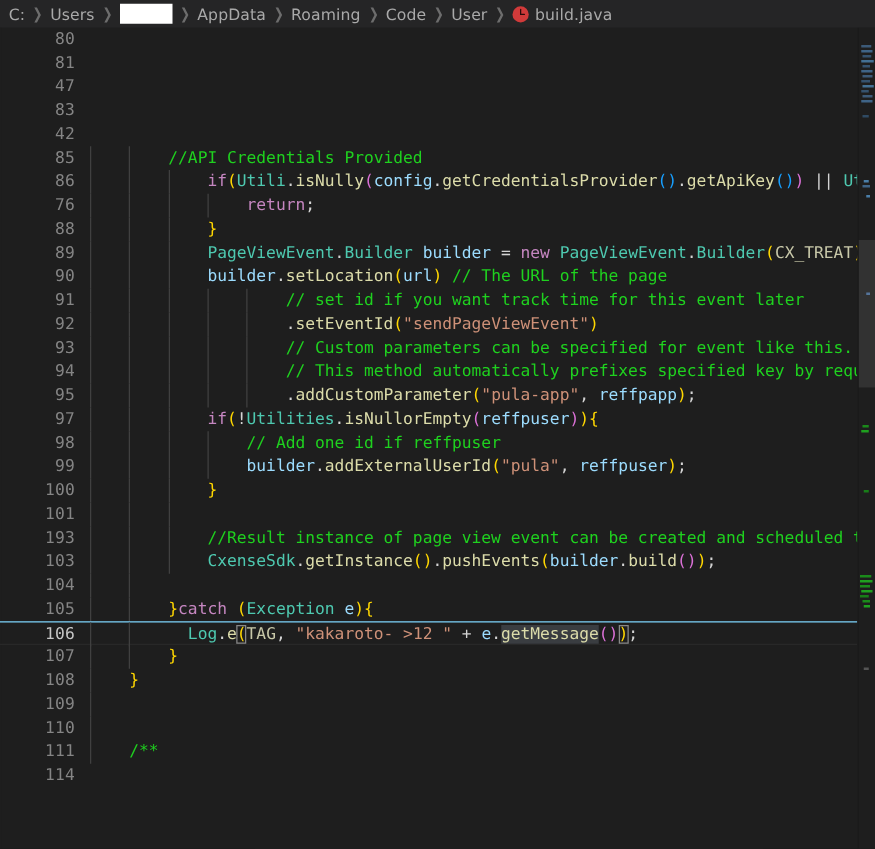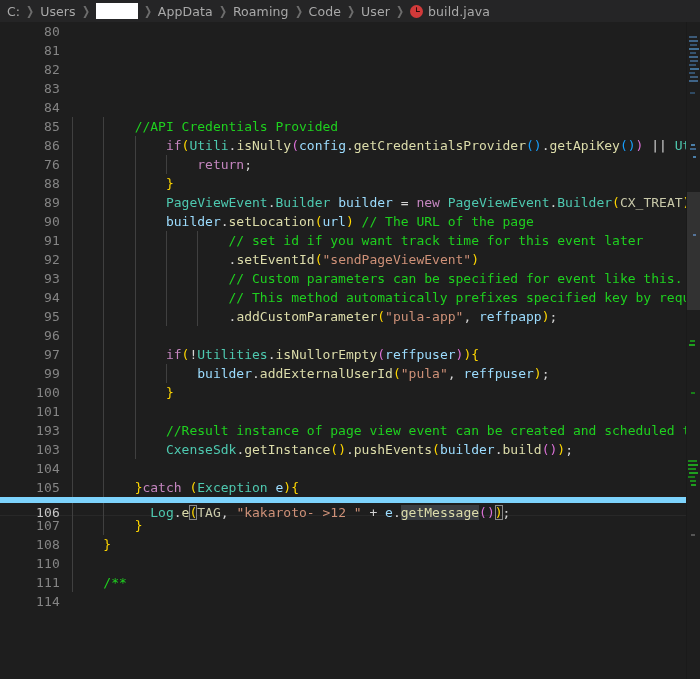--- a/index.html
+++ b/index.html
@@ -65,21 +65,21 @@
     width:686px; height:657px;
     overflow:hidden;
   }
   .row{
     position:relative;
     height:19px; line-height:19px;
     white-space:pre;
     font-size:13px;
   }
   .row.current{
-    border-top:6px solid #7dd3fc;
+    border-top:1px solid #7dd3fc;
     border-bottom:1px solid #282828;
     height:19px;
   }
   .ln{
     position:absolute; left:0; top:0;
     width:60px; text-align:right;
     color:#858585; font-size:13px;
     letter-spacing:.2px;
   }
   .row.current .ln{ color:#c6c6c6; }
@@ -150,46 +150,47 @@
   </span>
 </div>
 
 <div id="editor">
   <div id="editor-left-border"></div>
 
   <div id="code-area">
 
   <div class="row"><span class="ln">80</span><span class="guides"></span><span class="code"></span></div>
       <div class="row"><span class="ln">81</span><span class="guides"></span><span class="code"></span></div>
-      <div class="row"><span class="ln">82</span><span class="guides"></span><span class="code"></span></div>
+      <div class="row"><span class="ln">47</span><span class="guides"></span><span class="code"></span></div>
       <div class="row"><span class="ln">83</span><span class="guides"></span><span class="code"></span></div>
-      <div class="row"><span class="ln">84</span><span class="guides"></span><span class="code"></span></div>
+      <div class="row"><span class="ln">42</span><span class="guides"></span><span class="code"></span></div>
       <div class="row"><span class="ln">85</span><span class="guides"><i class="g" style="left: 72px;"></i><i class="g" style="left: 103.28px;"></i></span><span class="code">        <span class="c-comment">//API Credentials Provided</span></span></div>
       <div class="row"><span class="ln">86</span><span class="guides"><i class="g" style="left: 72px;"></i><i class="g" style="left: 103.28px;"></i><i class="g" style="left: 134.56px;"></i></span><span class="code">            <span class="c-kw">if</span><span class="c-p1">(</span><span class="c-type">Utili</span><span class="c-punct">.</span><span class="c-fn">isNully</span><span class="c-p2">(</span><span class="c-var">config</span><span class="c-punct">.</span><span class="c-fn">getCredentialsProvider</span><span class="c-p3">(</span><span class="c-p3">)</span><span class="c-punct">.</span><span class="c-fn">getApiKey</span><span class="c-p3">(</span><span class="c-p3">)</span><span class="c-p2">)</span><span class="c-punct"> </span><span class="c-punct">|</span><span class="c-punct">|</span><span class="c-punct"> </span><span class="c-type">Util</span></span></div>
       <div class="row"><span class="ln">76</span><span class="guides"><i class="g" style="left: 72px;"></i><i class="g" style="left: 103.28px;"></i><i class="g" style="left: 134.56px;"></i><i class="g" style="left: 165.84px;"></i></span><span class="code">                <span class="c-kw">return</span><span class="c-punct">;</span></span></div>
       <div class="row"><span class="ln">88</span><span class="guides"><i class="g" style="left: 72px;"></i><i class="g" style="left: 103.28px;"></i><i class="g" style="left: 134.56px;"></i></span><span class="code">            <span class="c-p1">}</span></span></div>
       <div class="row"><span class="ln">89</span><span class="guides"><i class="g" style="left: 72px;"></i><i class="g" style="left: 103.28px;"></i><i class="g" style="left: 134.56px;"></i></span><span class="code">            <span class="c-type">PageViewEvent</span><span class="c-punct">.</span><span class="c-type">Builder</span><span class="c-punct"> </span><span class="c-var">builder</span><span class="c-punct"> </span><span class="c-punct">=</span><span class="c-punct"> </span><span class="c-kw">new</span><span class="c-punct"> </span><span class="c-type">PageViewEvent</span><span class="c-punct">.</span><span class="c-type">Builder</span><span class="c-p1">(</span><span class="c-const">CX_TREAT</span><span class="c-p1">)</span></span></div>
       <div class="row"><span class="ln">90</span><span class="guides"><i class="g" style="left: 72px;"></i><i class="g" style="left: 103.28px;"></i><i class="g" style="left: 134.56px;"></i></span><span class="code">            <span class="c-var">builder</span><span class="c-punct">.</span><span class="c-fn">setLocation</span><span class="c-p1">(</span><span class="c-var">url</span><span class="c-p1">)</span><span class="c-punct"> </span><span class="c-comment">// The URL of the page</span></span></div>
       <div class="row"><span class="ln">91</span><span class="guides"><i class="g" style="left: 72px;"></i><i class="g" style="left: 103.28px;"></i><i class="g" style="left: 134.56px;"></i><i class="g" style="left: 165.84px;"></i><i class="g" style="left: 197.12px;"></i></span><span class="code">                    <span class="c-comment">// set id if you want track time for this event later</span></span></div>
       <div class="row"><span class="ln">92</span><span class="guides"><i class="g" style="left: 72px;"></i><i class="g" style="left: 103.28px;"></i><i class="g" style="left: 134.56px;"></i><i class="g" style="left: 165.84px;"></i><i class="g" style="left: 197.12px;"></i></span><span class="code">                    <span class="c-punct">.</span><span class="c-fn">setEventId</span><span class="c-p1">(</span><span class="c-str">"sendPageViewEvent"</span><span class="c-p1">)</span></span></div>
       <div class="row"><span class="ln">93</span><span class="guides"><i class="g" style="left: 72px;"></i><i class="g" style="left: 103.28px;"></i><i class="g" style="left: 134.56px;"></i><i class="g" style="left: 165.84px;"></i><i class="g" style="left: 197.12px;"></i></span><span class="code">                    <span class="c-comment">// Custom parameters can be specified for event like this.</span></span></div>
       <div class="row"><span class="ln">94</span><span class="guides"><i class="g" style="left: 72px;"></i><i class="g" style="left: 103.28px;"></i><i class="g" style="left: 134.56px;"></i><i class="g" style="left: 165.84px;"></i><i class="g" style="left: 197.12px;"></i></span><span class="code">                    <span class="c-comment">// This method automatically prefixes specified key by requir</span></span></div>
       <div class="row"><span class="ln">95</span><span class="guides"><i class="g" style="left: 72px;"></i><i class="g" style="left: 103.28px;"></i><i class="g" style="left: 134.56px;"></i><i class="g" style="left: 165.84px;"></i><i class="g" style="left: 197.12px;"></i></span><span class="code">                    <span class="c-punct">.</span><span class="c-fn">addCustomParameter</span><span class="c-p1">(</span><span class="c-str">"pula-app"</span><span class="c-punct">,</span><span class="c-punct"> </span><span class="c-var">reffpapp</span><span class="c-p1">)</span><span class="c-punct">;</span></span></div>
-      <div class="row"><span class="ln">96</span><span class="guides"><i class="g" style="left: 72px;"></i><i class="g" style="left: 103.28px;"></i><i class="g" style="left: 134.56px;"></i></span><span class="code"></span></div>
       <div class="row"><span class="ln">97</span><span class="guides"><i class="g" style="left: 72px;"></i><i class="g" style="left: 103.28px;"></i><i class="g" style="left: 134.56px;"></i></span><span class="code">            <span class="c-kw">if</span><span class="c-p1">(</span><span class="c-punct">!</span><span class="c-type">Utilities</span><span class="c-punct">.</span><span class="c-fn">isNullorEmpty</span><span class="c-p2">(</span><span class="c-var">reffpuser</span><span class="c-p2">)</span><span class="c-p1">)</span><span class="c-p1">{</span></span></div>
+      <div class="row"><span class="ln">98</span><span class="guides"><i class="g" style="left: 72px;"></i><i class="g" style="left: 103.28px;"></i><i class="g" style="left: 134.56px;"></i><i class="g" style="left: 165.84px;"></i></span><span class="code">                <span class="c-comment">// Add one id if reffpuser</span></span></div>
       <div class="row"><span class="ln">99</span><span class="guides"><i class="g" style="left: 72px;"></i><i class="g" style="left: 103.28px;"></i><i class="g" style="left: 134.56px;"></i><i class="g" style="left: 165.84px;"></i></span><span class="code">                <span class="c-var">builder</span><span class="c-punct">.</span><span class="c-fn">addExternalUserId</span><span class="c-p1">(</span><span class="c-str">"pula"</span><span class="c-punct">,</span><span class="c-punct"> </span><span class="c-var">reffpuser</span><span class="c-p1">)</span><span class="c-punct">;</span></span></div>
       <div class="row"><span class="ln">100</span><span class="guides"><i class="g" style="left: 72px;"></i><i class="g" style="left: 103.28px;"></i><i class="g" style="left: 134.56px;"></i></span><span class="code">            <span class="c-p1">}</span></span></div>
       <div class="row"><span class="ln">101</span><span class="guides"><i class="g" style="left: 72px;"></i><i class="g" style="left: 103.28px;"></i><i class="g" style="left: 134.56px;"></i></span><span class="code"></span></div>
       <div class="row"><span class="ln">193</span><span class="guides"><i class="g" style="left: 72px;"></i><i class="g" style="left: 103.28px;"></i><i class="g" style="left: 134.56px;"></i></span><span class="code">            <span class="c-comment">//Result instance of page view event can be created and scheduled to </span></span></div>
       <div class="row"><span class="ln">103</span><span class="guides"><i class="g" style="left: 72px;"></i><i class="g" style="left: 103.28px;"></i><i class="g" style="left: 134.56px;"></i></span><span class="code">            <span class="c-type">CxenseSdk</span><span class="c-punct">.</span><span class="c-fn">getInstance</span><span class="c-p1">(</span><span class="c-p1">)</span><span class="c-punct">.</span><span class="c-fn">pushEvents</span><span class="c-p1">(</span><span class="c-var">builder</span><span class="c-punct">.</span><span class="c-fn">build</span><span class="c-p2">(</span><span class="c-p2">)</span><span class="c-p1">)</span><span class="c-punct">;</span></span></div>
       <div class="row"><span class="ln">104</span><span class="guides"><i class="g" style="left: 72px;"></i><i class="g" style="left: 103.28px;"></i></span><span class="code"></span></div>
       <div class="row"><span class="ln">105</span><span class="guides"><i class="g" style="left: 72px;"></i><i class="g" style="left: 103.28px;"></i></span><span class="code">        <span class="c-p1">}</span><span class="c-kw">catch</span><span class="c-punct"> </span><span class="c-p1">(</span><span class="c-type">Exception</span><span class="c-punct"> </span><span class="c-var">e</span><span class="c-p1">)</span><span class="c-p1">{</span></span></div>
       <div class="row current"><span class="ln">106</span><span class="guides"><i class="g" style="left: 72px;"></i><i class="g" style="left: 103.28px;"></i></span><span class="code">          <span class="c-type">Log</span><span class="c-punct">.</span><span class="c-fn">e</span><span class="c-p1 brk">(</span><span class="c-const">TAG</span><span class="c-punct">,</span><span class="c-punct"> </span><span class="c-str">"kakaroto- &gt;12 "</span><span class="c-punct"> </span><span class="c-punct">+</span><span class="c-punct"> </span><span class="c-var">e</span><span class="c-punct">.</span><span class="c-fn sel">getMessage</span><span class="c-p2">(</span><span class="c-p2">)</span><span class="c-p1 brk">)</span><span class="c-punct">;</span></span></div>
       <div class="row"><span class="ln">107</span><span class="guides"><i class="g" style="left: 72px;"></i><i class="g" style="left: 103.28px;"></i></span><span class="code">        <span class="c-p1">}</span></span></div>
       <div class="row"><span class="ln">108</span><span class="guides"><i class="g" style="left: 72px;"></i></span><span class="code">    <span class="c-p1">}</span></span></div>
+      <div class="row"><span class="ln">109</span><span class="guides"><i class="g" style="left: 72px;"></i></span><span class="code"></span></div>
       <div class="row"><span class="ln">110</span><span class="guides"><i class="g" style="left: 72px;"></i></span><span class="code"></span></div>
       <div class="row"><span class="ln">111</span><span class="guides"><i class="g" style="left: 72px;"></i></span><span class="code">    <span class="c-comment">/**</span></span></div>
       <div class="row"><span class="ln">114</span><span class="guides"></span><span class="code"></span></div>
     </div>
 
   <div id="minimap">
     <div id="minimap-slider" style="top: 170px; height: 118px;"></div>
   <div class="mm" style="top: 14px; left: 2px; width: 8px; background: rgb(60, 90, 120);"></div>
       <div class="mm" style="top: 18px; left: 2px; width: 9px; background: rgb(63, 100, 135);"></div>
       <div class="mm" style="top: 22px; left: 3px; width: 7px; background: rgb(53, 82, 110);"></div>

